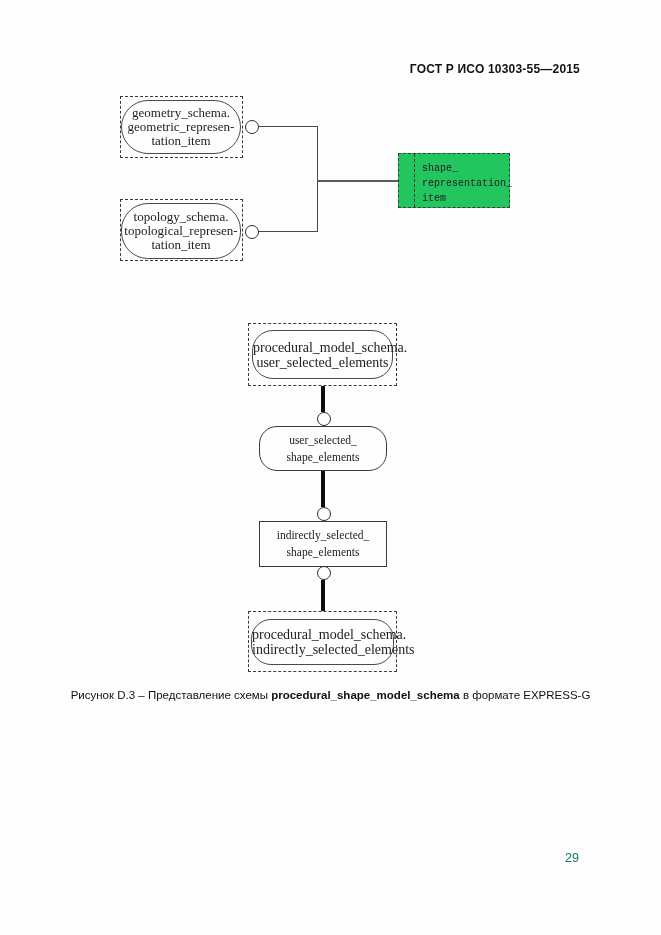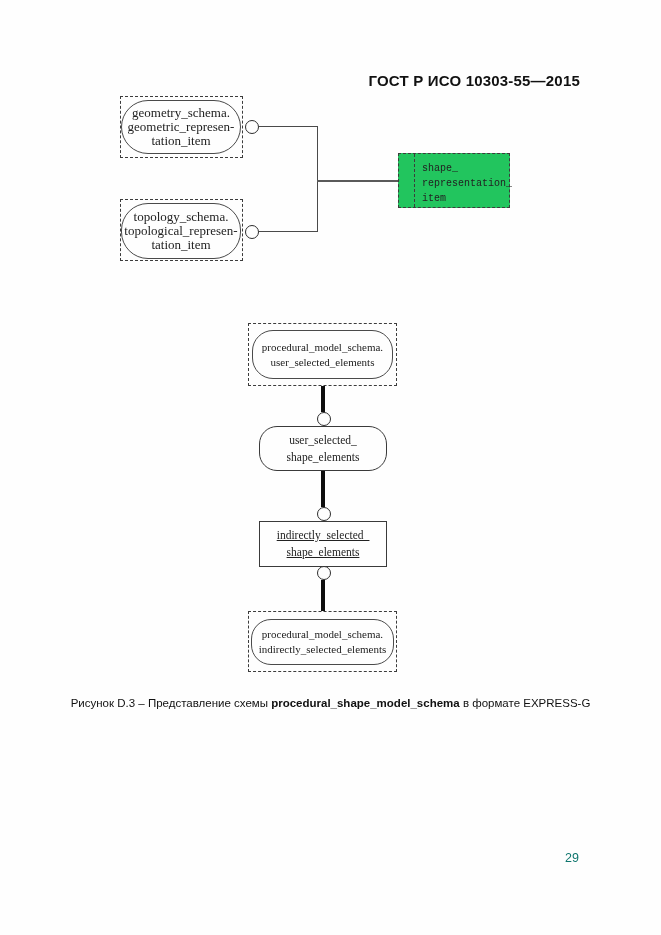--- a/index.html
+++ b/index.html
@@ -7,37 +7,37 @@
   body {
     background: #fdfdfd;
     font-family: "Liberation Sans", sans-serif;
     color: #1a1a1a;
     position: relative;
     overflow: hidden;
   }
   .page { position: absolute; inset: 0; background: #fefefe; }
 
   .page-header {
-    position: absolute; top: 72px; right: 81px;
-    font-size: 15px; font-weight: bold; letter-spacing: 0.2px;
+    position: absolute; top: 62px; right: 81px;
+    font-size: 12px; font-weight: bold; letter-spacing: 0.2px;
     color: #111;
   }
 
   
   .dash-box {
     position: absolute;
     border: 1px dashed #3c3c3c;
     background: transparent;
   }
   .stadium {
     position: absolute;
     border: 1px solid #4a4a4a;
     background: #fefefe;
     font-family: "Liberation Serif", serif;
-    font-size: 11px; line-height: 15px;
+    font-size: 14px; line-height: 15px;
     text-align: center; color: #222;
     display: flex; flex-direction: column; justify-content: center;
   }
   .entity-rect {
     position: absolute;
     border: 1px solid #3a3a3a;
     background: #fefefe;
     font-family: "Liberation Serif", serif;
     font-size: 11.5px; line-height: 17px;
     text-align: center; color: #222;
@@ -63,21 +63,21 @@
   }
   .shape-ref-divider {
     position: absolute; left: 15px; top: 0; bottom: 0;
     border-left: 1px dashed #3c3c3c;
   }
 
   
   .figure-caption {
     position: absolute; left: 0; right: 0; top: 688px;
     text-align: center;
-    font-size: 11.5px; line-height: 14px; color: #111; margin-top: 8px;
+    font-size: 11.5px; line-height: 14px; color: #111;
   }
   .figure-caption b { font-weight: bold; }
   .page-number {
     position: absolute; top: 851px; right: 82px;
     font-size: 12.5px; color: #0f766e;
   }
 </style>
 </head>
 <body>
 
@@ -128,21 +128,21 @@
     <div class="node-circle" style="left:317px; top:412px;"></div>
 
     <div class="entity-rect" style="left:259px; top:426px; width:128px; height:45px;border-radius:18px;">
       <span>user_selected_</span>
       <span>shape_elements</span>
     </div>
 
     <div class="thick-line" style="left:321px; top:471px; height:36px;"></div>
     <div class="node-circle" style="left:317px; top:507px;"></div>
 
-    <div class="entity-rect" style="left:259px; top:521px; width:128px; height:46px;text-decoration:underline;">
+    <div class="entity-rect" style="left:259px; top:521px; width:128px; height:46px;">
       <span>indirectly_selected_</span>
       <span>shape_elements</span>
     </div>
 
     <div class="node-circle" style="left:317px; top:566px;"></div>
     <div class="thick-line" style="left:321px; top:580px; height:31px;"></div>
 
     <div class="dash-box" style="left:248px; top:611px; width:149px; height:61px;"></div>
     <div class="stadium" style="left:251px; top:619px; width:143px; height:46px; border-radius:20px;">
       <span>procedural_model_schema.</span>

